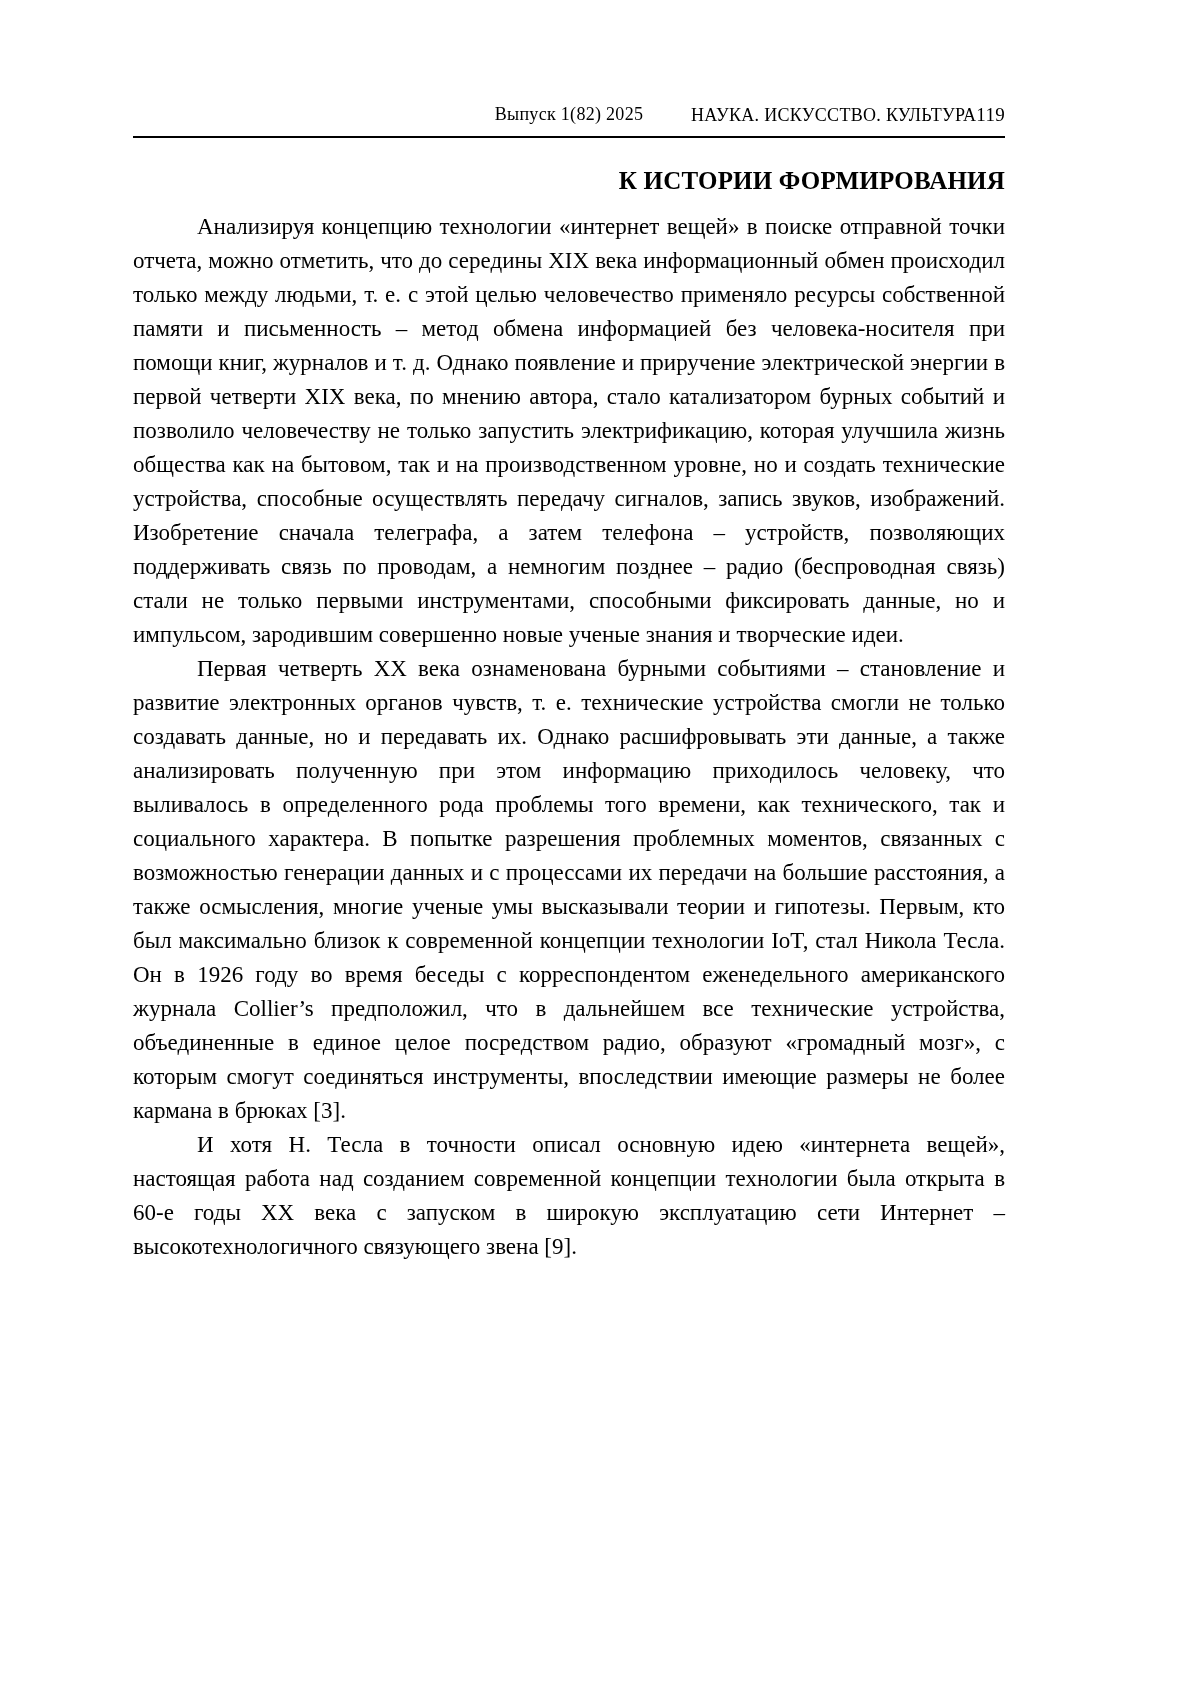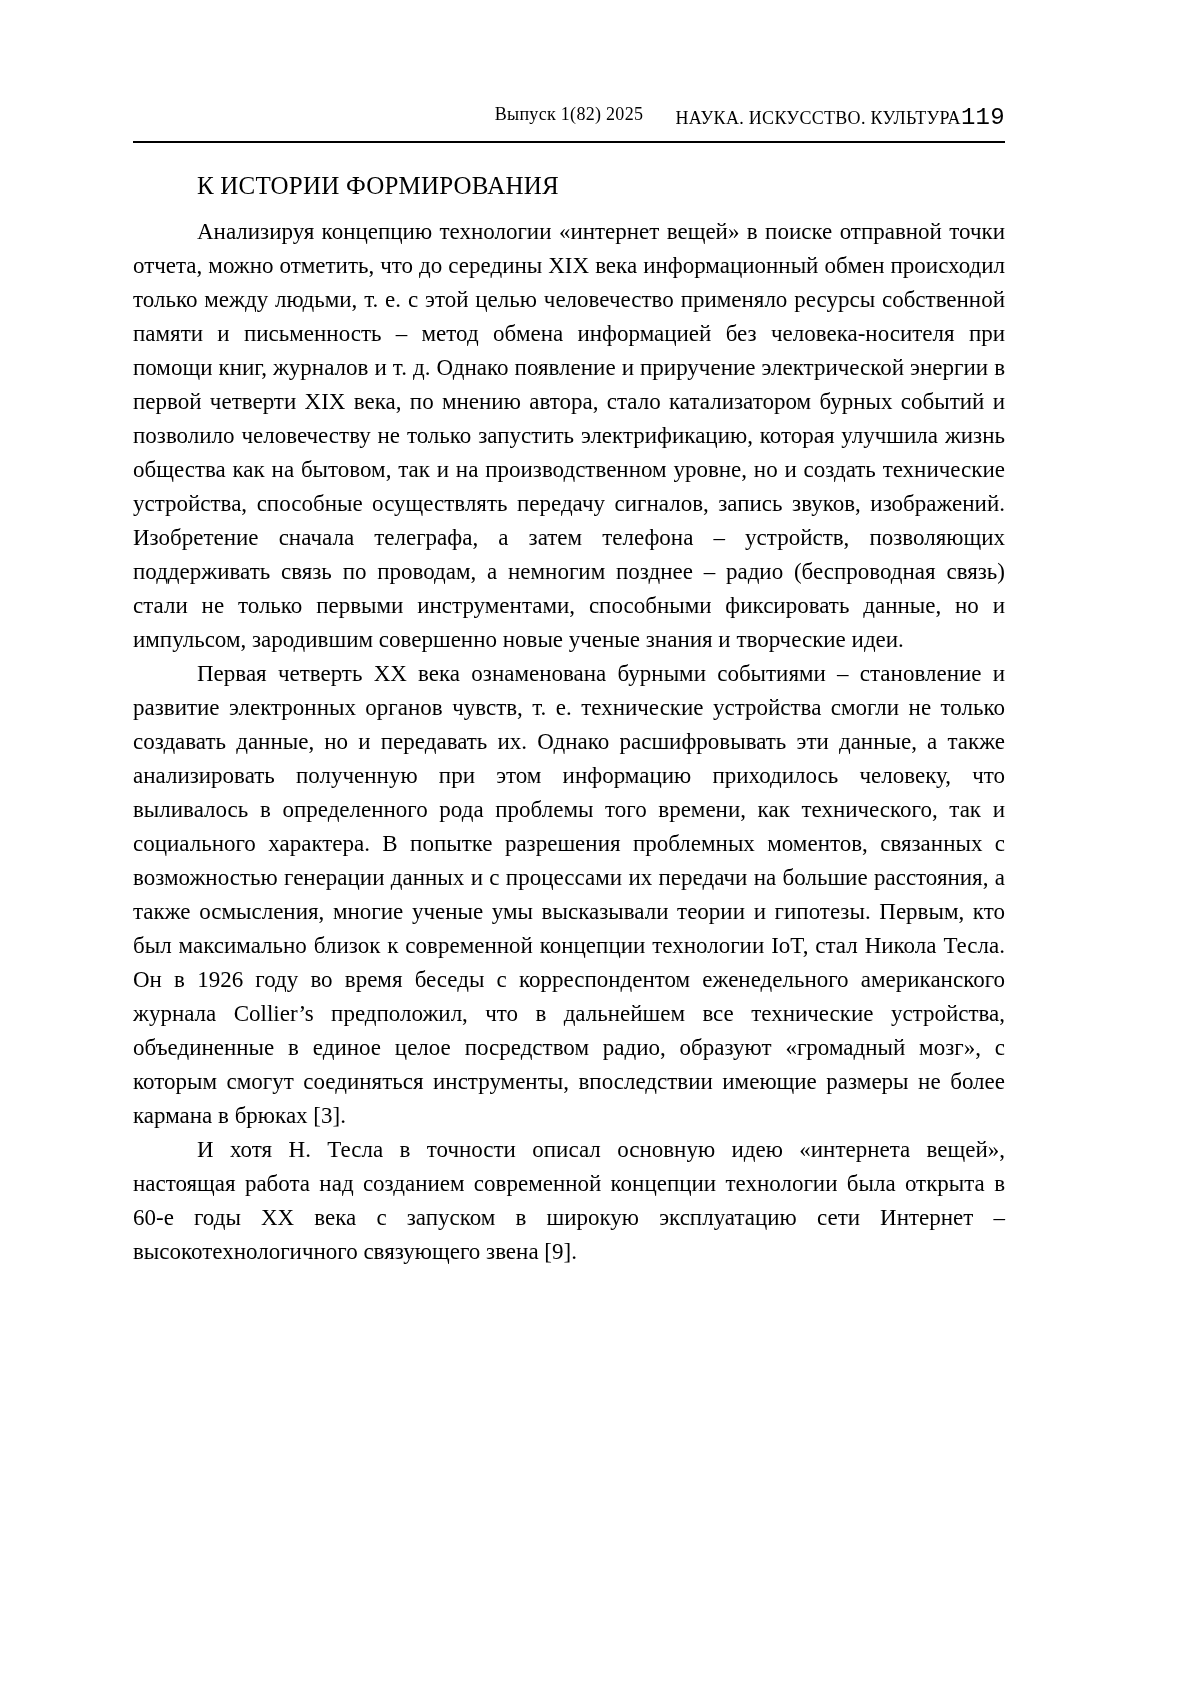--- a/index.html
+++ b/index.html
@@ -35,36 +35,36 @@
   .page-header .journal {
     font-size: 18px;
   }
   .page-header .issue {
     position: absolute;
     left: 50%;
     transform: translateX(-50%);
     font-size: 18px;
   }
   .page-header .pagenum {
-    font-size: 24px;
-    font-family: Liberation Mono, monospace;
+    font-size: 19px;
   }
   .header-rule {
     margin-top: 10px;
     border: 0;
     border-top: 2px solid #000000;
     height: 0;
     width: 100%;
   }
   .section-title {
     margin: 26px 0 0 64px;
     font-size: 25px;
-    font-weight: normal;
+    font-weight: bold;
     line-height: 34px;
     letter-spacing: 0.2px;
+    text-align: right;
   }
   .body-text {
     margin-top: 12px;
   }
   .body-text p {
     margin: 0;
     font-size: 23px;
     line-height: 34px;
     text-align: justify;
     text-indent: 64px;

